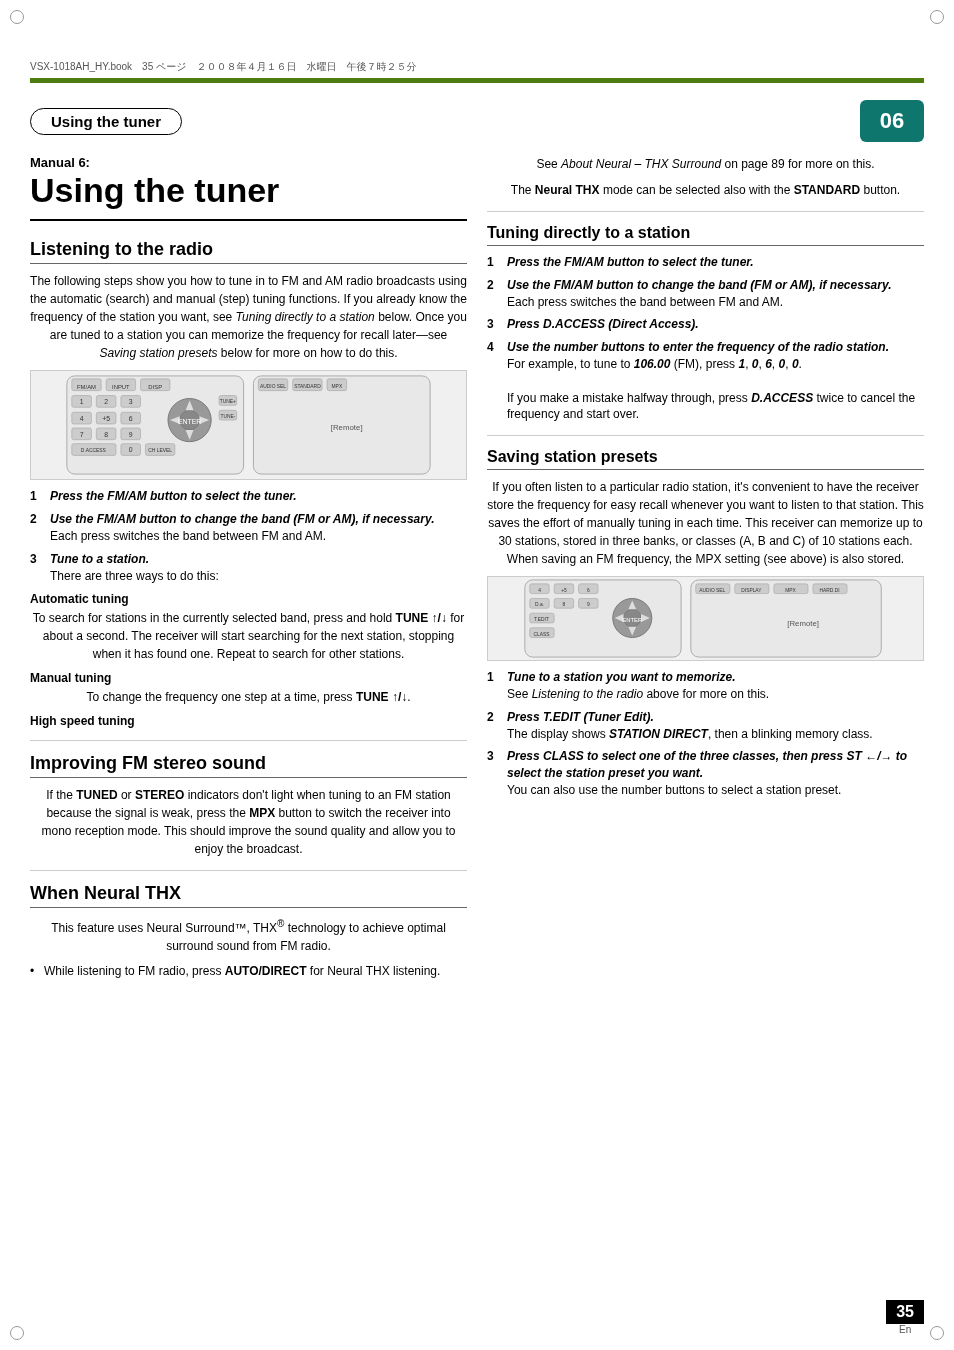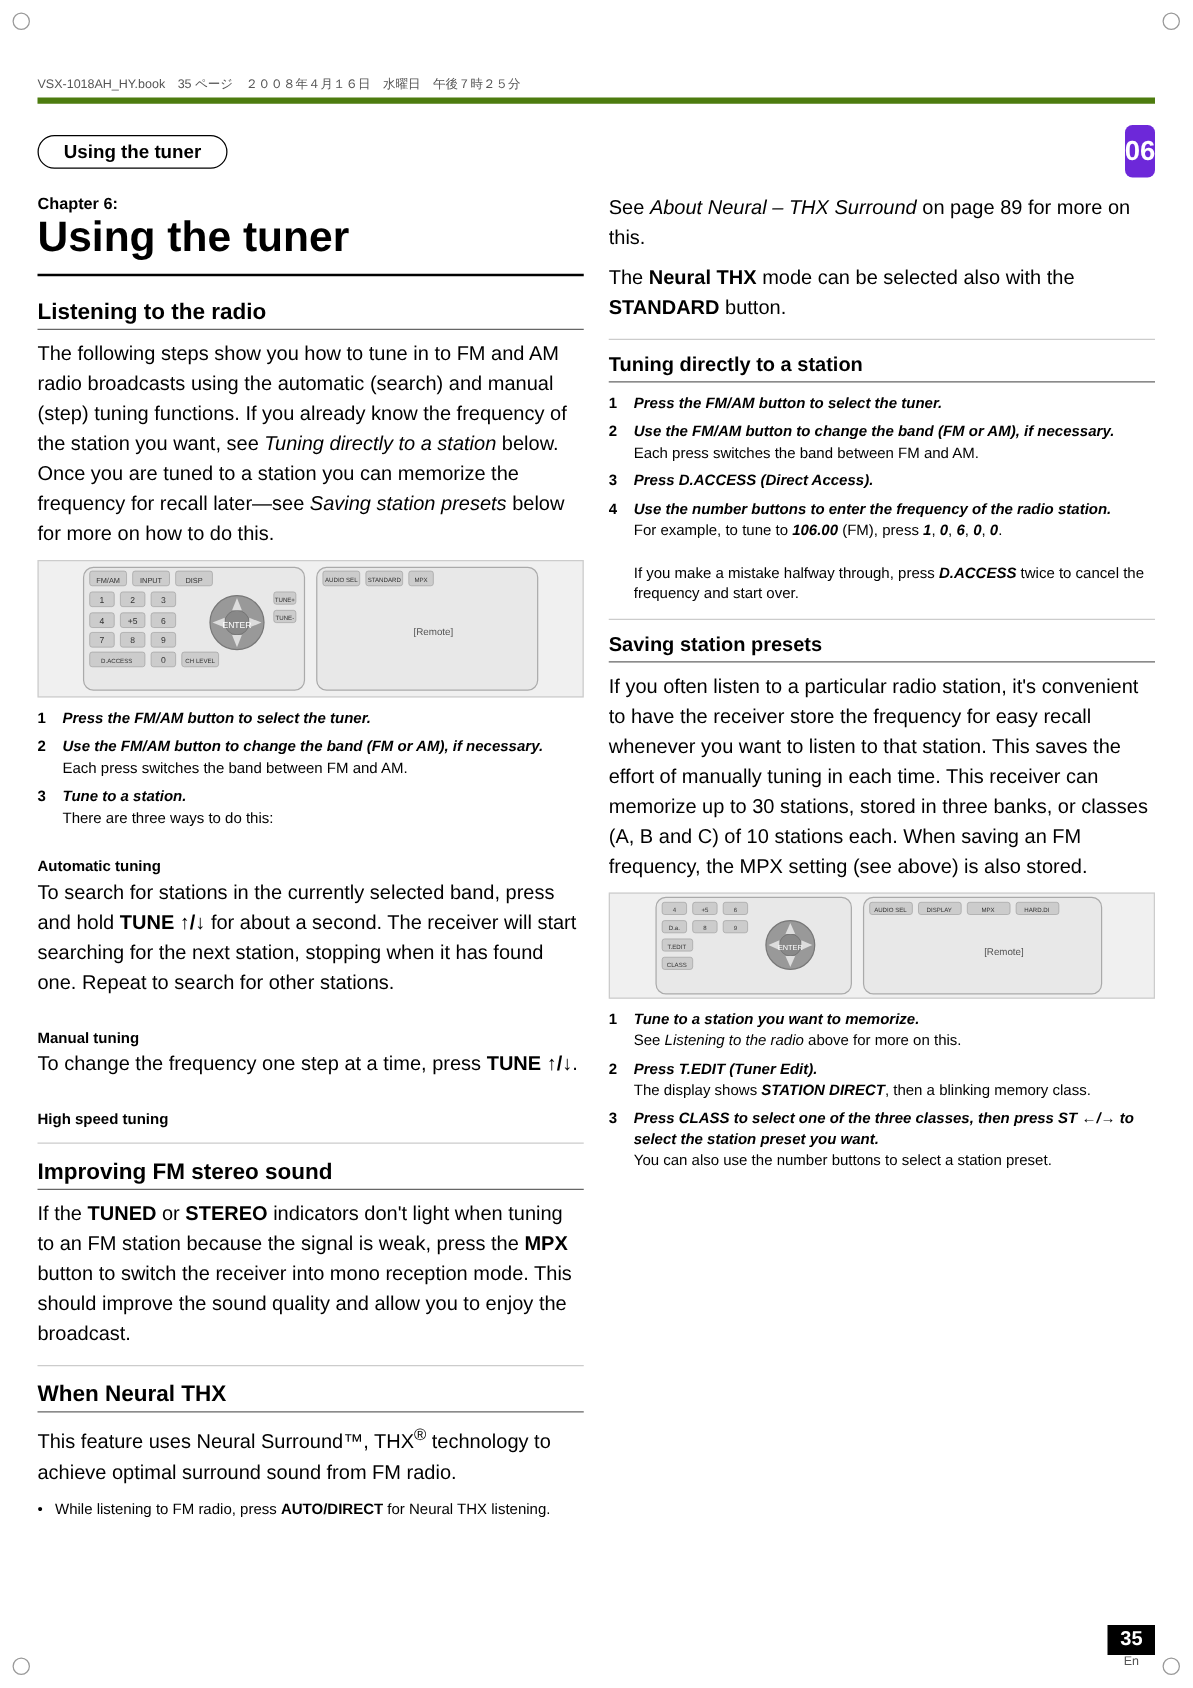--- a/index.html
+++ b/index.html
@@ -36,23 +36,23 @@
       justify-content: space-between;
     }
     .header-title-box {
       border: 1.5px solid #000;
       border-radius: 15px;
       padding: 4px 20px;
       font-size: 15px;
       font-weight: bold;
     }
     .header-chapter-num {
-      background: #6d28d9;
+      background: #0f766e;
       color: #fff;
-      width: 24px;
+      width: 64px;
       height: 42px;
       border-radius: 6px;
       display: flex;
       align-items: center;
       justify-content: center;
       font-size: 22px;
       font-weight: bold;
     }
 
     
@@ -115,23 +115,24 @@
     .section-heading-right {
       font-size: 16px;
       font-weight: bold;
       border-bottom: 1.5px solid #666;
       padding-bottom: 3px;
       margin-bottom: 8px;
     }
 
     
     .body-text {
-      font-size: 16px;
+      font-size: 12px;
       line-height: 1.5;
       margin-bottom: 8px;
+      text-align: center;
     }
 
     
     .step {
       display: flex;
       margin-bottom: 6px;
       font-size: 12px;
       line-height: 1.4;
     }
     .step-num {
@@ -143,21 +144,21 @@
       flex: 1;
     }
     .step-text b { font-weight: bold; font-style: italic; }
     .step-text i { font-style: italic; }
 
     
     .sub-heading {
       font-size: 12px;
       font-weight: bold;
       margin-bottom: 3px;
-      margin-top: 24px;
+      margin-top: 8px;
     }
 
     
     .divider {
       border: none;
       border-top: 1px solid #ccc;
       margin: 12px 0;
     }
 
     
@@ -244,21 +245,21 @@
 
 <div class="header-bar">
   <div class="header-title-box">Using the tuner</div>
   <div class="header-chapter-num">06</div>
 </div>
 
 <div class="main-content">
 
   <div class="left-col">
 
-    <div class="chapter-label">Chapter 6:</div>
+    <div class="chapter-label">Manual 6:</div>
     <div class="chapter-title">Using the tuner</div>
 
     <div class="section-heading">Listening to the radio</div>
 
     <div class="body-text">
       The following steps show you how to tune in to FM and AM radio broadcasts using the automatic (search) and manual (step) tuning functions. If you already know the frequency of the station you want, see <i>Tuning directly to a station</i> below. Once you are tuned to a station you can memorize the frequency for recall later—see <i>Saving station presets</i> below for more on how to do this.
     </div>
 
     <div class="remote-image">
       <svg class="remote-svg" viewBox="0 0 380 110" xmlns="http://www.w3.org/2000/svg">

